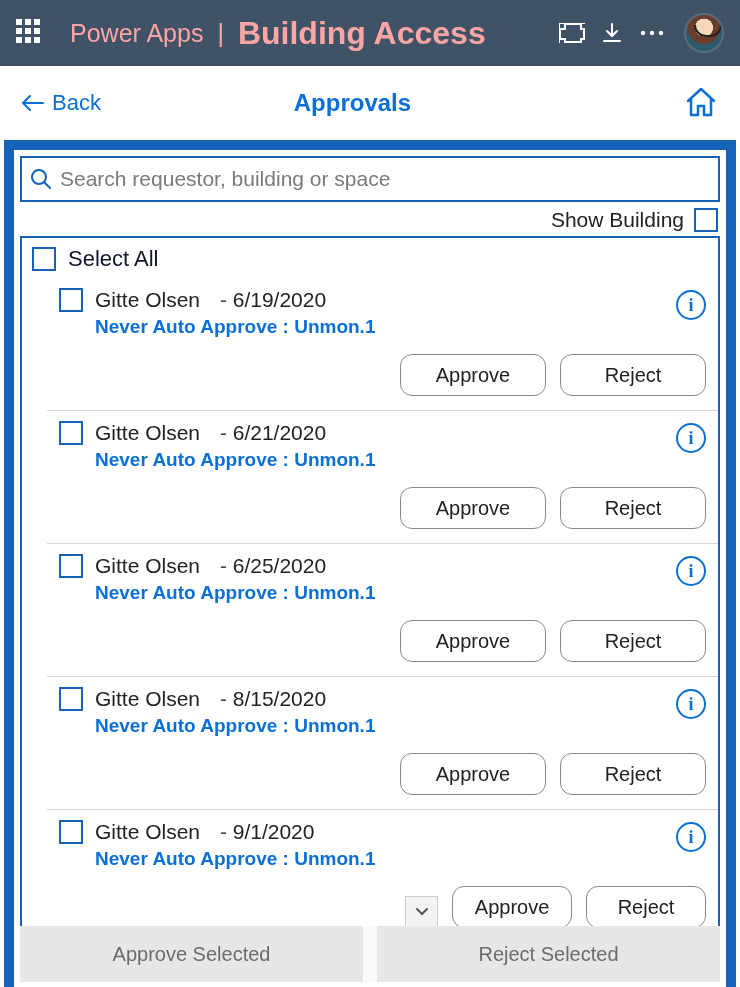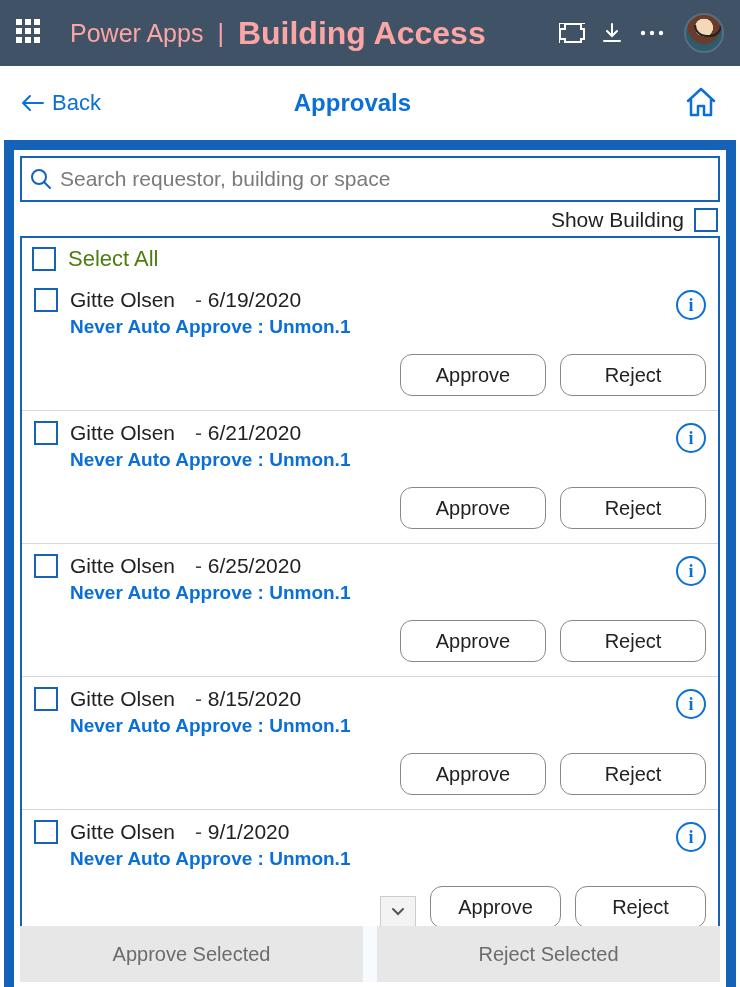--- a/index.html
+++ b/index.html
@@ -106,24 +106,24 @@
 
   .list-frame {
     border: 2px solid #1463b8;
     flex: 1;
     overflow: hidden;
     display: flex; flex-direction: column;
   }
   .select-all-row {
     display: flex; align-items: center; gap: 12px;
     padding: 8px 10px 6px 10px;
-    font-size: 22px; color: #4d7c0f;
-  }
-
-  .items { flex: 1; overflow: hidden; }
+    font-size: 22px; color: #0f172a;
+  }
+
+  .items { flex: 1; overflow: hidden; padding-left: 25px; }
   .item {
     border-top: 1px solid #d7d7d7;
     padding: 10px 12px 14px 12px;
     position: relative;
   }
   .item:first-child { border-top: none; }
   .item-top {
     display: flex; align-items: flex-start; gap: 12px;
   }
   .item-main { flex: 1; }

